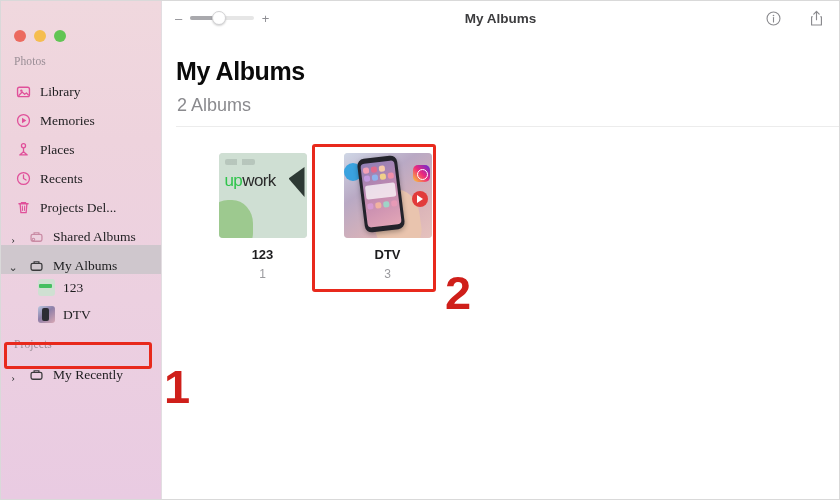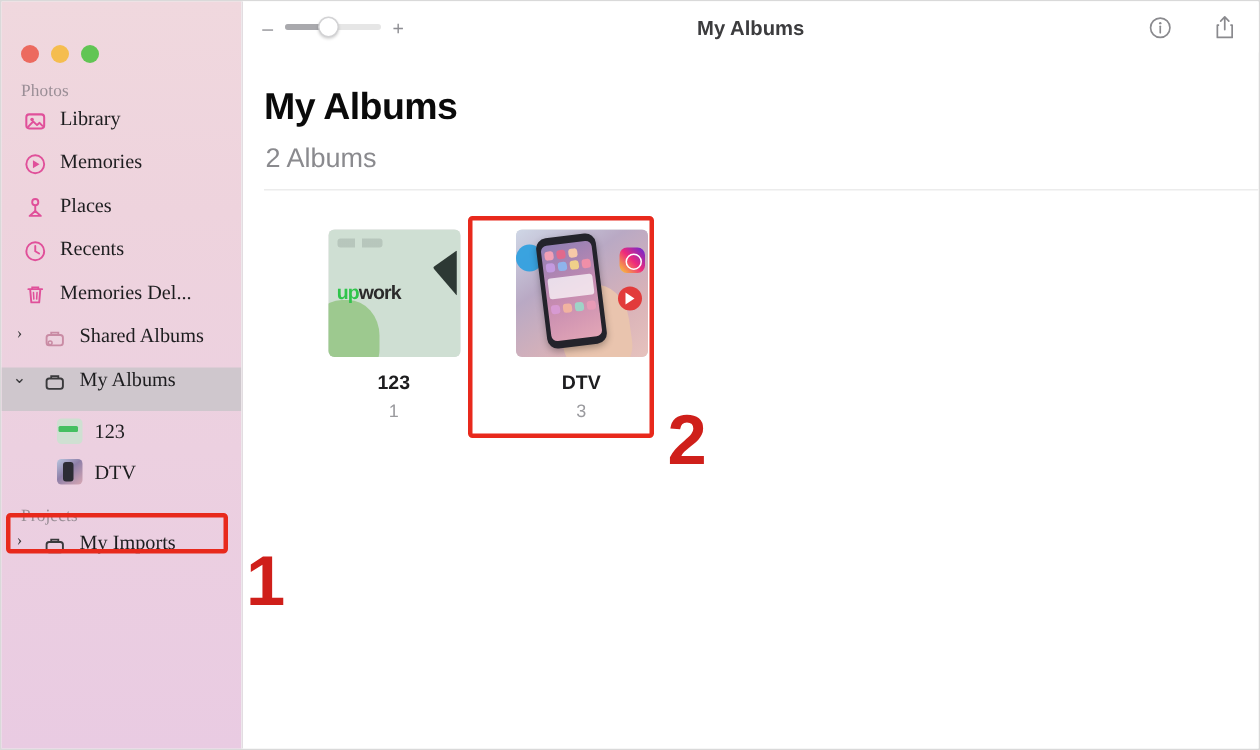--- a/index.html
+++ b/index.html
@@ -49,21 +49,21 @@
     font-size: 11.5px;
     color: #9a8e96;
     padding: 8px 0 4px 13px;
     letter-spacing: 0.1px;
   }
   .sb-section.albums { padding-top: 10px; }
   .sb-section.projects { padding-top: 10px; }
 
   .sb-item {
     display: flex;
-    align-items: flex-start;
+    align-items: flex-end;
     height: 29px;
     padding-left: 13px;
     font-size: 13.5px;
     color: #1d1d1f;
     position: relative;
     gap: 8px;
   }
   .sb-item .ico {
     width: 18px; height: 18px;
     display: inline-flex;
@@ -270,23 +270,23 @@
   }
   .art-upwork .dark-shape {
     position: absolute; right: 2px; top: 14px;
     width: 16px; height: 30px;
     background: #1f2a26;
     clip-path: polygon(100% 0, 100% 100%, 0 38%);
     opacity: .92;
   }
   .art-upwork .wordmark {
     position: absolute;
-    left: 6px; top: 34px;
-    font-size: 13px;
-    font-weight: bold;
+    left: 6px; top: 18px;
+    font-size: 17px;
+    font-weight: normal;
     letter-spacing: -0.6px;
     white-space: nowrap;
   }
   .art-upwork .wm-up { color: #2fc44b; }
   .art-upwork .wm-work { color: #2b2b2b; }
   .art-upwork .scribble {
     position: absolute; left: 6px; top: 6px;
     width: 30px; height: 6px;
     background: linear-gradient(90deg, #9aa8a0 0 40%, transparent 40% 55%, #9aa8a0 55% 100%);
     opacity: .45;
@@ -468,21 +468,21 @@
 
     <div class="sb-item">
       <span class="ico">
         <svg width="17" height="17" viewBox="0 0 20 20">
             <path d="M4.6 5.6 L15.4 5.6" stroke="#e0509a" stroke-width="1.5" stroke-linecap="round"></path>
             <path d="M7.6 5.6 L7.6 4.2 L12.4 4.2 L12.4 5.6" fill="none" stroke="#e0509a" stroke-width="1.4"></path>
             <path d="M6 5.6 L6.9 16 L13.1 16 L14 5.6" fill="none" stroke="#e0509a" stroke-width="1.5" stroke-linejoin="round"></path>
             <path d="M8.6 8.2 L8.9 13.4 M11.4 8.2 L11.1 13.4" stroke="#e0509a" stroke-width="1.2" stroke-linecap="round"></path>
           </svg>
       </span>
-      <span class="lbl">Memories Del...</span>
+      <span class="lbl">Projects Del...</span>
     </div>
 
 
     <div class="sb-item has-chevron">
       <span class="chev">›</span>
       <span class="ico">
         <svg width="17" height="17" viewBox="0 0 20 20">
             <rect x="3.6" y="7.4" width="12.8" height="8.2" rx="2" fill="none" stroke="#c98ba4" stroke-width="1.5"></rect>
             <path d="M7.2 7.4 L7.2 5.6 L12.8 5.6 L12.8 7.4" fill="none" stroke="#c98ba4" stroke-width="1.4"></path>
             <circle cx="6.4" cy="13.6" r="1.5" fill="none" stroke="#c98ba4" stroke-width="1.2"></circle>
@@ -515,21 +515,21 @@
     <div class="sb-section projects">Projects</div>
 
     <div class="sb-item has-chevron">
       <span class="chev">›</span>
       <span class="ico">
         <svg width="17" height="17" viewBox="0 0 20 20">
             <rect x="3.6" y="7.4" width="12.8" height="8.2" rx="2" fill="none" stroke="#3a3a3c" stroke-width="1.5"></rect>
             <path d="M7.2 7.4 L7.2 5.6 L12.8 5.6 L12.8 7.4" fill="none" stroke="#3a3a3c" stroke-width="1.4"></path>
           </svg>
       </span>
-      <span class="lbl">My Imports</span>
+      <span class="lbl">My Recently</span>
     </div>
 
   </div>
 
   <div class="main">
 
     <div class="toolbar">
 
       <div class="zoom-slider">
         <span class="zs-minus">–</span>

